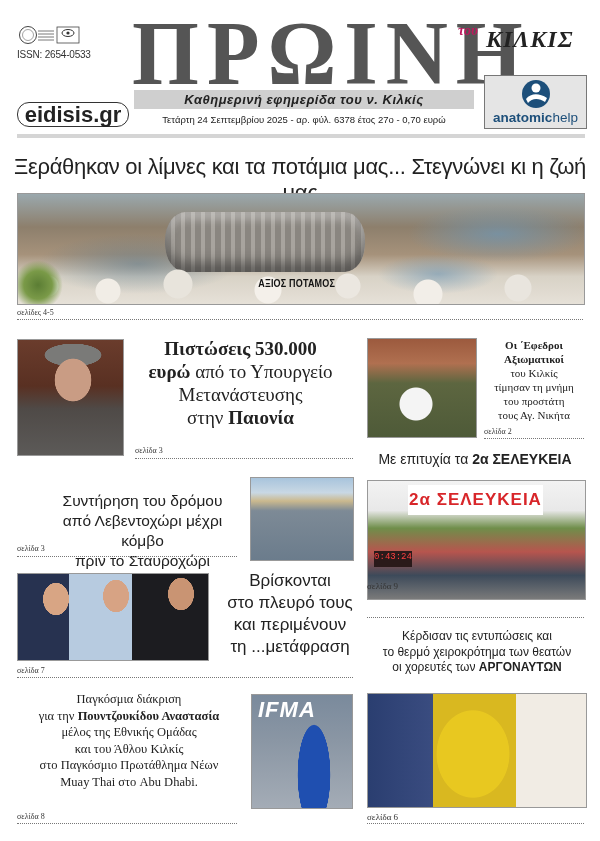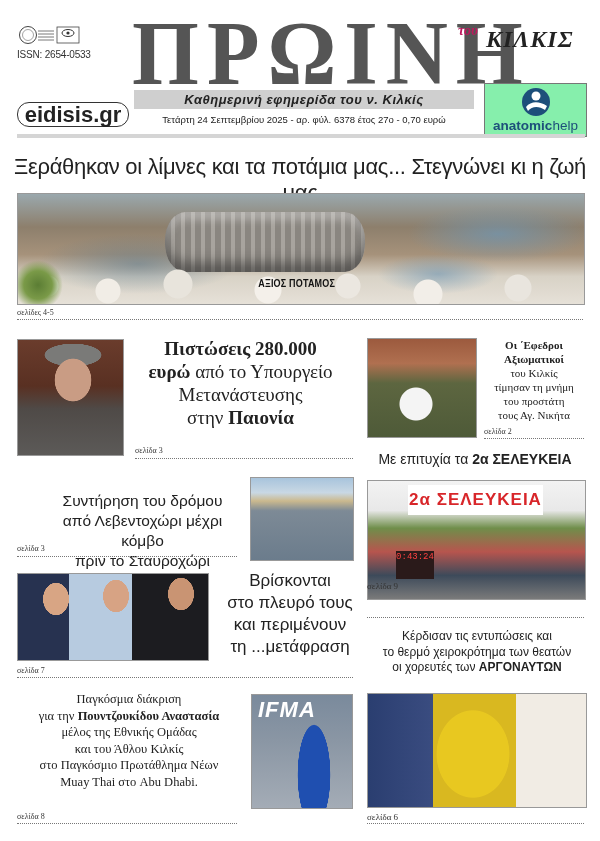--- a/index.html
+++ b/index.html
@@ -8,21 +8,21 @@
 
   
   .seal { left: 18px; top: 25px; width: 64px; height: 20px; }
   .issn { left: 17px; top: 49px; font-size: 10px; color: #333; letter-spacing: -0.2px; }
   .site { left: 17px; top: 102px; width: 110px; height: 23px; border: 1.5px solid #333; border-radius: 12px; font-size: 22px; font-weight: bold; text-align: center; line-height: 23px; color: #222; }
   .brand { left: 132px; top: 18px; width: 346px; height: 68px; font-family: "Liberation Serif", serif; font-weight: bold; font-size: 86px; line-height: 68px; color: #555; letter-spacing: 8px; transform: scaleY(1.05); transform-origin: top left; overflow: visible; white-space: nowrap; }
   .tou { left: 458px; top: 23px; font-family: "Liberation Serif", serif; font-style: italic; font-size: 14px; font-weight: bold; color: #be185d; }
   .kilkis { left: 486px; top: 26px; font-family: "Liberation Serif", serif; font-style: italic; font-weight: bold; font-size: 24px; color: #222; letter-spacing: 1px; }
   .tagline { left: 134px; top: 90px; width: 340px; height: 19px; background: #cfcfcf; font-style: italic; font-size: 13px; font-weight: bold; text-align: center; line-height: 19px; color: #222; letter-spacing: 0.5px; }
   .issue { left: 134px; top: 114px; width: 340px; font-size: 9.5px; text-align: center; color: #222; }
-  .ad { left: 484px; top: 83px; width: 101px; height: 52px; border: 1px solid #777; background: #86efac; }
+  .ad { left: 484px; top: 75px; width: 101px; height: 52px; border: 1px solid #777; background: #e5e5e5; }
   .ad svg { position: absolute; left: 36px; top: 3px; }
   .ad .ad-text { position: absolute; left: 0; right: 0; bottom: 3px; text-align: center; font-size: 13.5px; color: #1d4f7a; }
   .ad .ad-text b { font-weight: bold; }
   .hdr-rule { left: 17px; top: 134px; width: 568px; height: 4px; background: #d5d5d5; }
 
   
   .lead-title { left: 0; width: 600px; top: 154px; text-align: center; font-size: 22px; color: #222; letter-spacing: -0.3px; }
   .lead-photo { left: 17px; top: 193px; width: 566px; height: 110px; border: 1px solid #999; overflow: hidden;
     background:
       radial-gradient(ellipse 100px 30px at 120px 70px, rgba(90,120,140,0.55), transparent),
@@ -72,21 +72,21 @@
   
   .s3-title { left: 40px; top: 491px; width: 205px; font-size: 15.5px; line-height: 20px; }
   .s3-page { left: 17px; top: 544px; }
   .s3-photo { left: 250px; top: 477px; width: 102px; height: 82px;
     background: linear-gradient(180deg, #a8c4dc 0%, #c9d8e4 18%, #cbb98e 28%, #7d8a96 40%, #6b7c8c 100%); }
 
   
   .s4-photo { left: 367px; top: 480px; width: 217px; height: 118px;
     background: linear-gradient(180deg, #f3f3f3 0%, #e8e8e8 25%, #6f8e4a 40%, #b7554e 60%, #3d4a5a 80%, #7a7a7a 100%); }
   .s4-banner { left: 40px; top: 4px; width: 135px; height: 30px; background: #fff; color: #d8262a; font-weight: bold; font-size: 17px; text-align: center; line-height: 30px; letter-spacing: 1px; }
-  .s4-clock { left: 28px; top: 70px; width: 38px; height: 28px; background: #2a1a1a; color: #ff4040; font-size: 9px; font-family: "Liberation Mono", monospace; text-align: center; line-height: 12px; }
+  .s4-clock { left: 6px; top: 70px; width: 38px; height: 16px; background: #2a1a1a; color: #ff4040; font-size: 9px; font-family: "Liberation Mono", monospace; text-align: center; line-height: 12px; }
   .s4-page { left: 367px; top: 581px; }
 
   
   .s5-photo { left: 17px; top: 573px; width: 190px; height: 86px;
     background: radial-gradient(ellipse 16px 20px at 38px 25px, #d8a584 0 80%, transparent 82%),
                 radial-gradient(ellipse 16px 20px at 98px 22px, #d7a384 0 80%, transparent 82%),
                 radial-gradient(ellipse 16px 20px at 163px 20px, #c99473 0 80%, transparent 82%),
                 linear-gradient(90deg, #273250 0 27%, #b7cbe0 27% 60%, #1c1c20 60% 100%); }
   .s5-title { left: 225px; top: 570px; width: 130px; font-size: 17px; line-height: 22px; }
   .s5-page { left: 17px; top: 666px; }
@@ -144,21 +144,21 @@
   <div class="abs tire"></div>
   <div class="abs rocks"></div>
   <div class="abs grass"></div>
   <div class="abs photo-caption">ΑΞΙΟΣ ΠΟΤΑΜΟΣ</div>
 </div>
 <div class="abs lead-page">σελίδες 4-5</div>
 <div class="abs dots" style="left:17px; top:319px; width:566px;"></div>
 
 <div class="ph s1-photo"></div>
 <div class="abs story-text serif s1-title">
-    <div><b>Πιστώσεις 280.000</b></div>
+    <div><b>Πιστώσεις 530.000</b></div>
     <div><b>ευρώ</b><span> από το Υπουργείο</span></div>
     <div><span>Μετανάστευσης</span></div>
     <div><span>στην </span><b>Παιονία</b></div>
   </div>
 <div class="abs pg s1-page">σελίδα 3</div>
 <div class="abs dots" style="left:135px; top:458px; width:218px;"></div>
 
 <div class="ph s2-photo"></div>
 <div class="abs story-text serif s2-title">
     <div><b>Οι ΄Εφεδροι</b></div>

